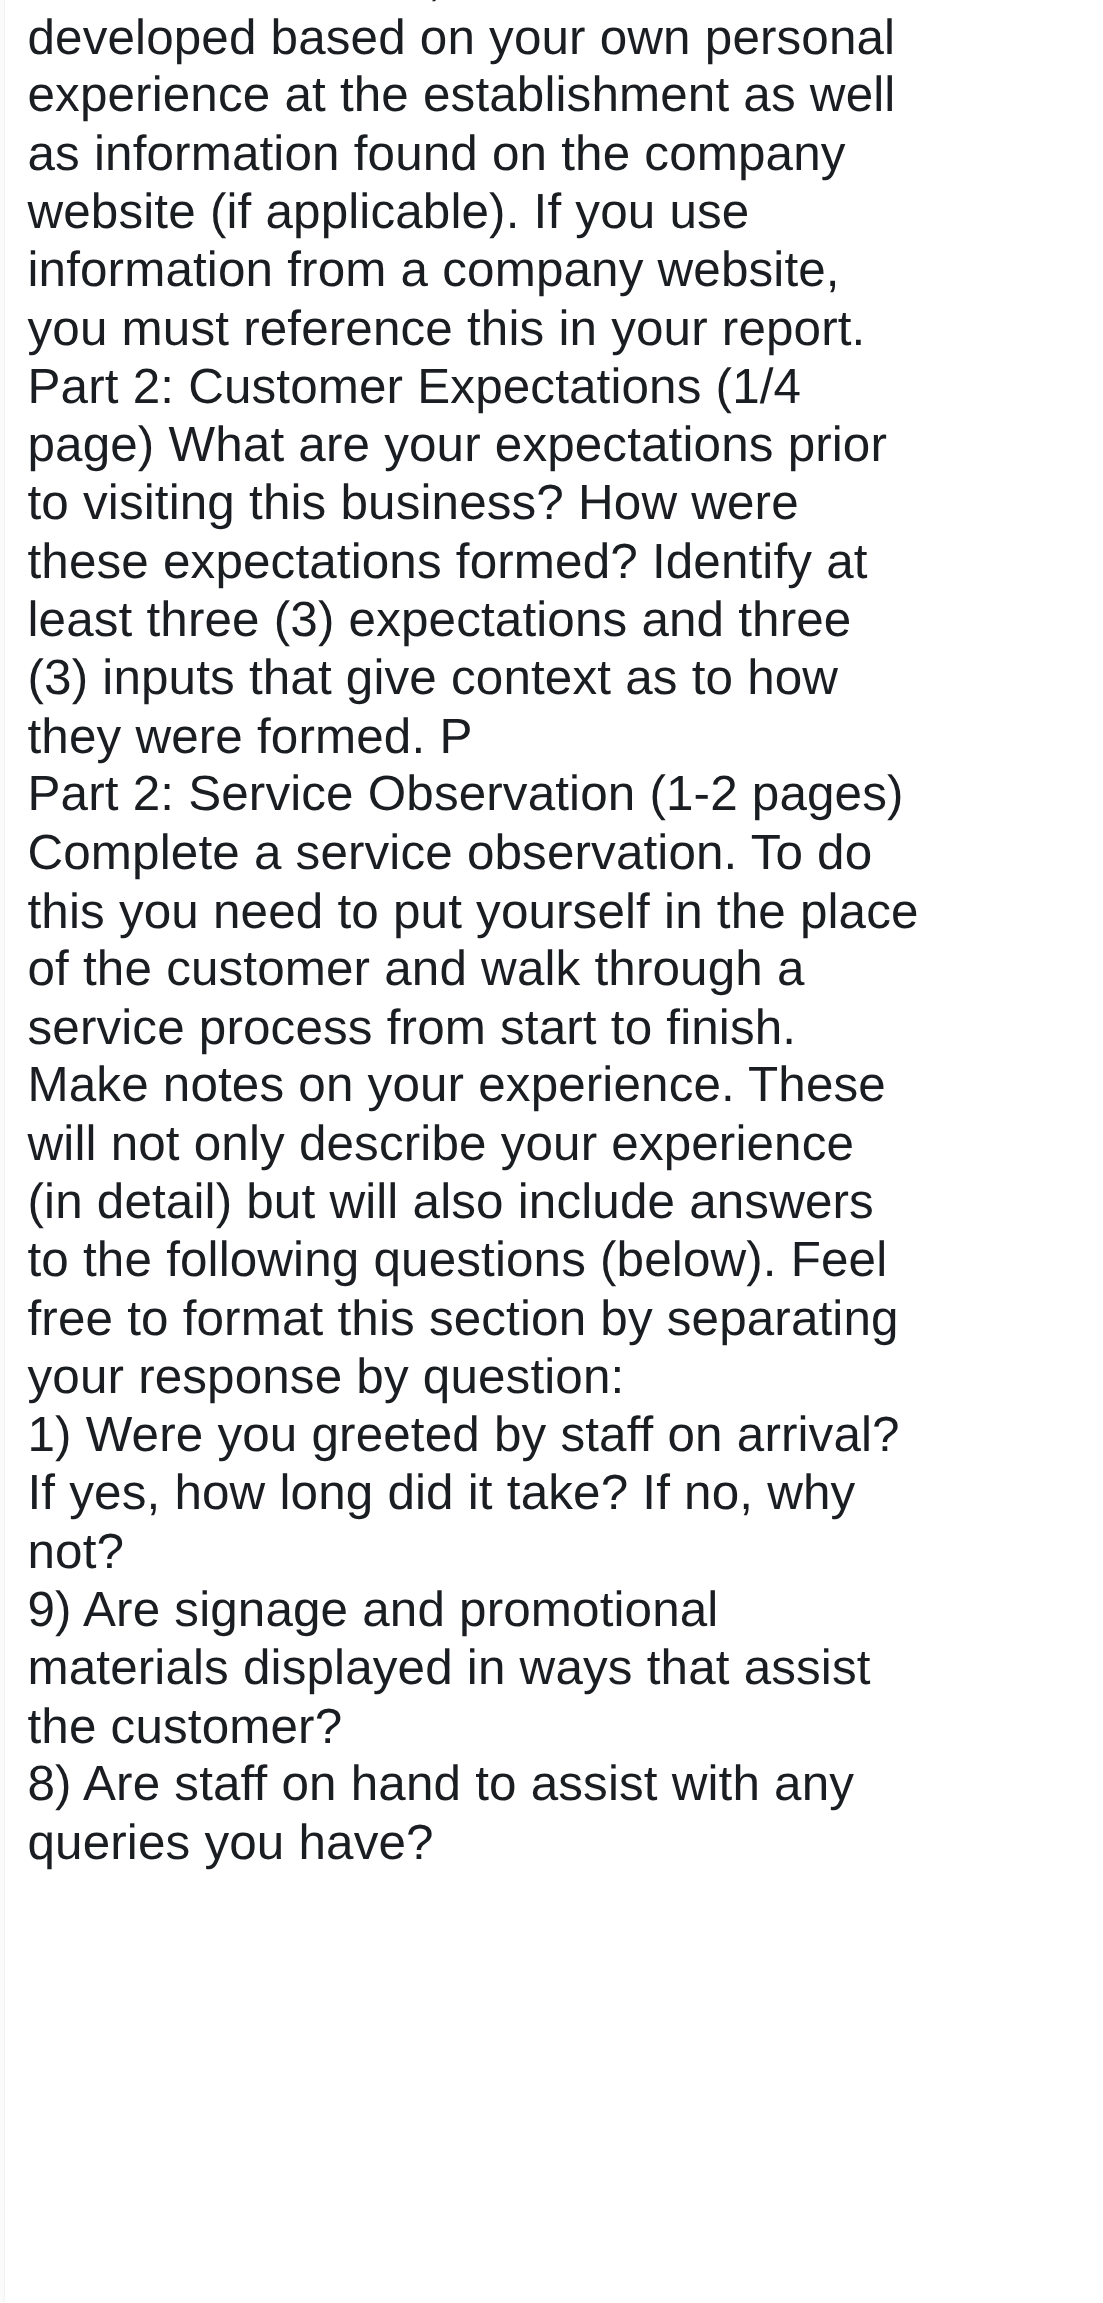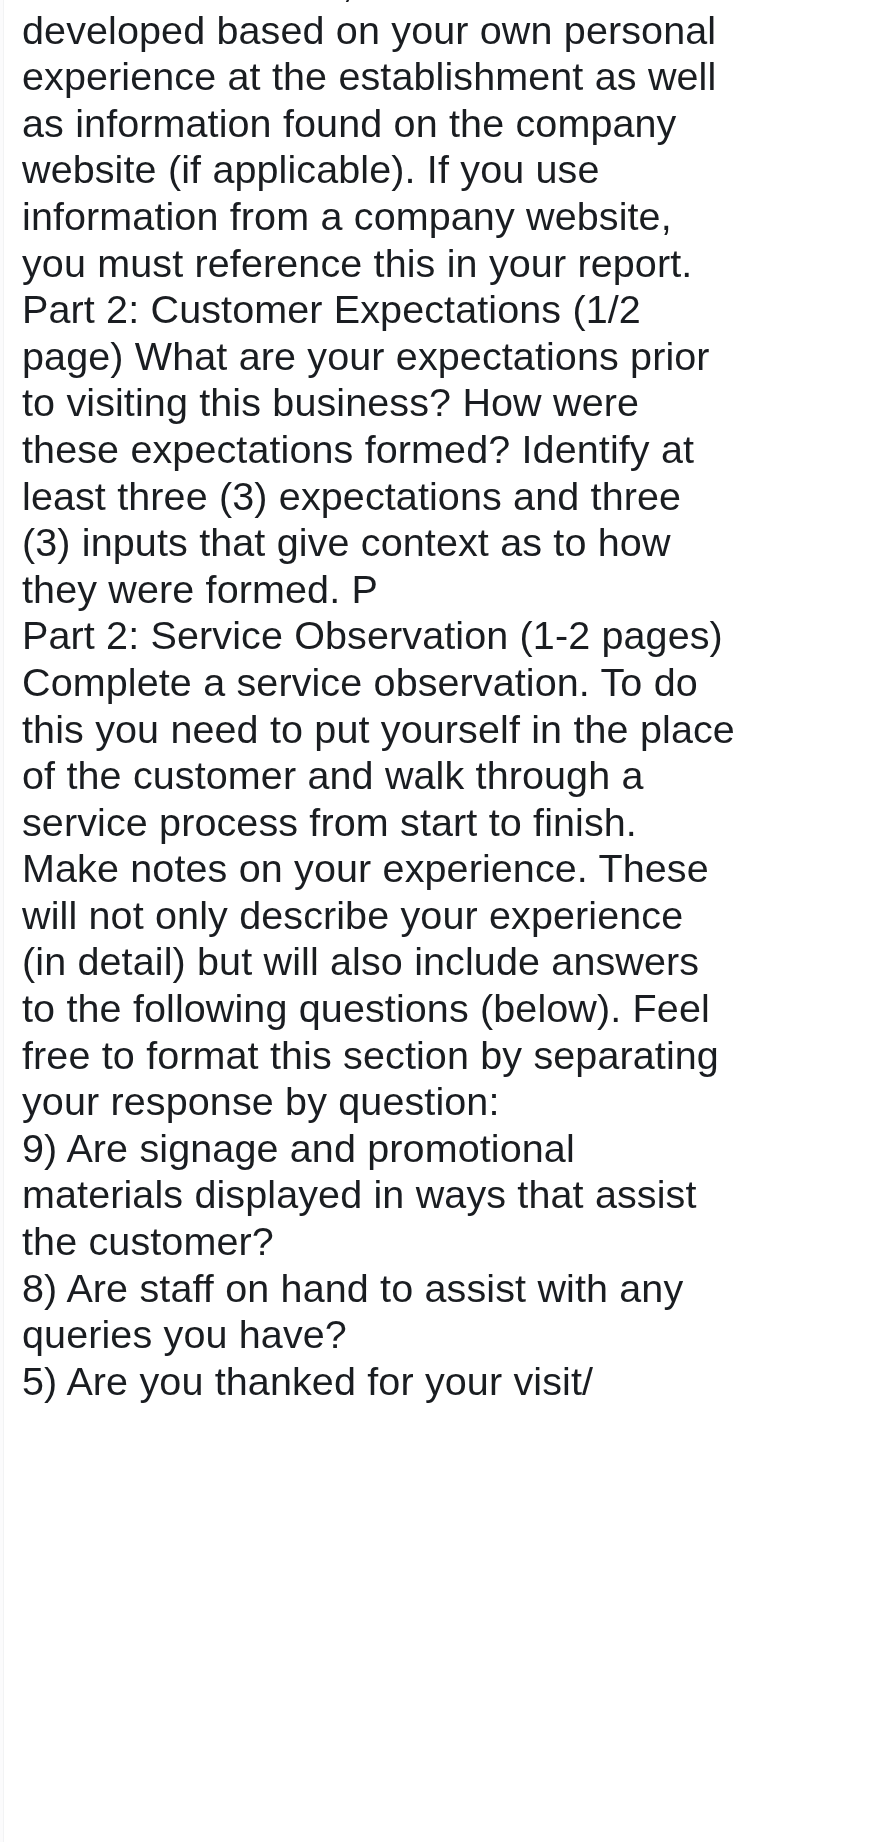--- a/index.html
+++ b/index.html
@@ -60,27 +60,27 @@
 <body>
 
 <div class="screen">
 
   <div class="left-edge"></div>
 
   <div class="doc">
 
     <p class="para">mission statement, etc. This can be developed based on your own personal experience at the establishment as well as information found on the company website (if applicable). If you use information from a company website, you must reference this in your report.</p>
 
-    <p class="para">Part 2: Customer Expectations (1/2 page) What are your expectations prior to visiting this business? How were these expectations formed? Identify at least three (3) expectations and three (3) inputs that give context as to how they were formed. P</p>
+    <p class="para">Part 2: Customer Expectations (1/4 page) What are your expectations prior to visiting this business? How were these expectations formed? Identify at least three (3) expectations and three (3) inputs that give context as to how they were formed. P</p>
 
     <p class="para">Part 2: Service Observation (1-2 pages) Complete a service observation. To do this you need to put yourself in the place of the customer and walk through a service process from start to finish. Make notes on your experience. These will not only describe your experience (in detail) but will also include answers to the following questions (below). Feel free to format this section by separating your response by question:</p>
 
+    <p class="para">1) Were you greeted by staff on arrival? If yes, how long did it take? If no, why not?</p>
 
 
     <p class="para">9) Are signage and promotional materials displayed in ways that assist the customer?</p>
 
     <p class="para">8) Are staff on hand to assist with any queries you have?</p>
 
-    <p class="para">5) Are you thanked for your visit/</p>
 
   </div>
 
 </div>
 
 </body></html>

